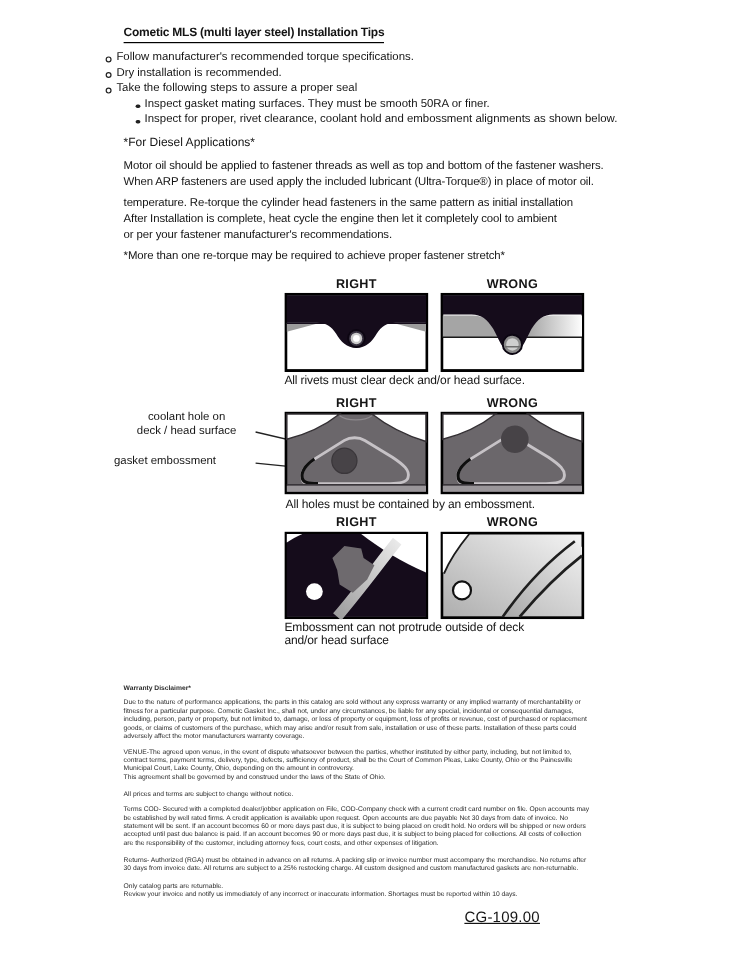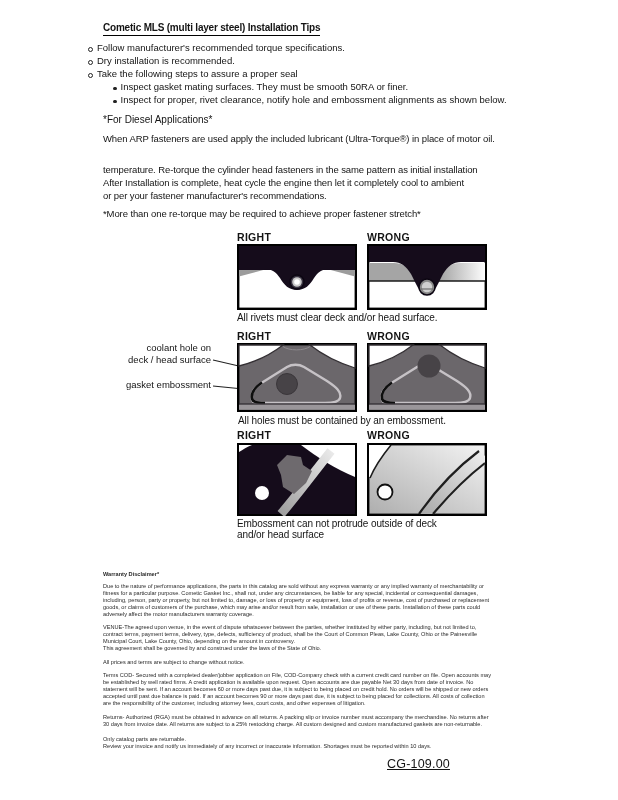--- a/index.html
+++ b/index.html
@@ -31,25 +31,25 @@
   }
 
   
   .diesel-head{left:103px;top:114px;font-size:10px;font-weight:normal;white-space:nowrap;}
   .para{font-size:9.5px;line-height:12.9px;letter-spacing:-0.1px;}
   .p1{left:103px;top:133px;}
   .p2{left:103px;top:164px;}
   .pnote{left:103px;top:208px;}
 
   
-  .dlabel{width:120px;text-align:left;font-size:10.5px;font-weight:bold;letter-spacing:0.3px;white-space:nowrap;}
+  .dlabel{width:120px;text-align:center;font-size:10.5px;font-weight:bold;letter-spacing:0.3px;white-space:nowrap;}
   .caption{font-size:10px;line-height:11px;letter-spacing:-0.1px;white-space:nowrap;}
 
   
-  .ann{font-size:9.5px;line-height:11.5px;text-align:right;width:111px;white-space:nowrap;}
+  .ann{font-size:9.5px;line-height:11.5px;text-align:center;width:111px;white-space:nowrap;}
 
   
   .legal{left:103px;top:571px;width:416px;font-size:5.6px;line-height:7px;color:#2a2a2a;}
   .legal .hd{font-weight:bold;white-space:nowrap;}
   .legal .lp div{white-space:nowrap;}
   .mtA{margin-top:5px;} .mtB{margin-top:6px;} .mtC{margin-top:7px;}
   .mtD{margin-top:6px;} .mtE{margin-top:7px;} .mtF{margin-top:8px;}
 
   .footer{left:387px;top:757px;font-size:12.5px;letter-spacing:0.2px;white-space:nowrap;text-decoration:underline;}
 
@@ -72,26 +72,27 @@
   <div class="b-row">
     <span class="marker"></span>
     <span>Take the following steps to assure a proper seal</span>
   </div>
   <div class="sb-row">
     <span class="marker"></span>
     <span>Inspect gasket mating surfaces.  They must be smooth 50RA or finer.</span>
   </div>
   <div class="sb-row">
     <span class="marker"></span>
-    <span>Inspect for proper, rivet clearance, notify hole and embossment alignments as shown below.</span>
+    <span>Inspect for proper, rivet clearance, coolant hold and embossment alignments as shown below.</span>
   </div>
 </div>
 
 <div class="abs diesel-head">*For Diesel Applications*</div>
 <div class="abs para p1 nw">
+  <div>Motor oil should be applied to fastener threads as well as top and bottom of the fastener washers.</div>
   <div>When ARP fasteners are used apply the included lubricant (Ultra-Torque®) in place of motor oil.</div>
 </div>
 <div class="abs para p2 nw">
   <div>temperature. Re-torque the cylinder head fasteners in the same pattern as initial installation</div>
   <div>After Installation is complete, heat cycle the engine then let it completely cool to ambient</div>
   <div>or per your fastener manufacturer's recommendations.</div>
 </div>
 <div class="abs para pnote nw">*More than one re-torque may be required to achieve proper fastener stretch*</div>
 
 <div class="abs dlabel" style="left:237px;top:231px;">RIGHT</div>
@@ -127,21 +128,21 @@
 
 <div class="abs caption" style="left:237px;top:312px;">All rivets must clear deck and/or head surface.</div>
 
 <div class="abs dlabel" style="left:237px;top:330px;">RIGHT</div>
 <div class="abs dlabel" style="left:367px;top:330px;">WRONG</div>
 
 <div class="abs ann" style="left:100px;top:342px;">
   <div>coolant hole on</div>
   <div>deck / head surface</div>
 </div>
-<div class="abs ann" style="left:100px;top:379px;">gasket embossment</div>
+<div class="abs ann" style="left:82px;top:379px;">gasket embossment</div>
 
 <svg class="abs" style="left:208px;top:344px;" width="90" height="56" viewBox="0 0 90 56">
   <line x1="5" y1="16" x2="82" y2="34" stroke="#222" stroke-width="1.1"></line>
   <line x1="5" y1="42" x2="55" y2="47" stroke="#222" stroke-width="1.1"></line>
 </svg>
 
 <svg class="abs" style="left:237px;top:343px;" width="120" height="69" viewBox="0 0 120 69">
   <rect x="1.2" y="1.2" width="117.6" height="66.6" fill="#6b676b" stroke="#000" stroke-width="2.4"></rect>
   <path d="M2,2 H46 C32,13 18,19 2,23 Z" fill="#ffffff" stroke="#332f33" stroke-width="1.3"></path>
   <path d="M118,2 H73 C87,13 102,20 118,25 Z" fill="#ffffff" stroke="#332f33" stroke-width="1.3"></path>

